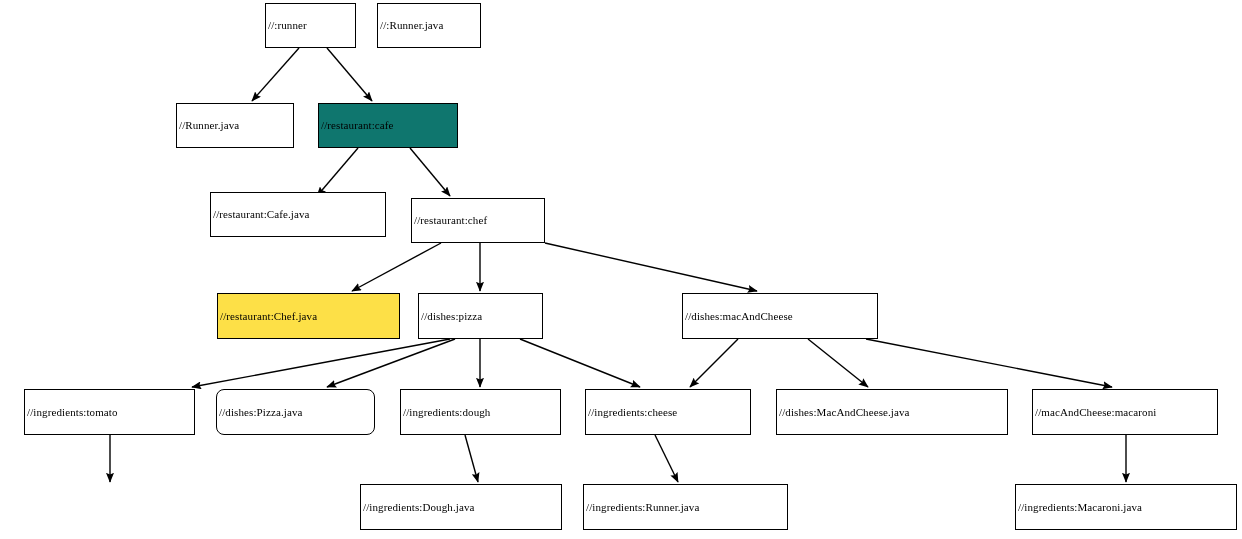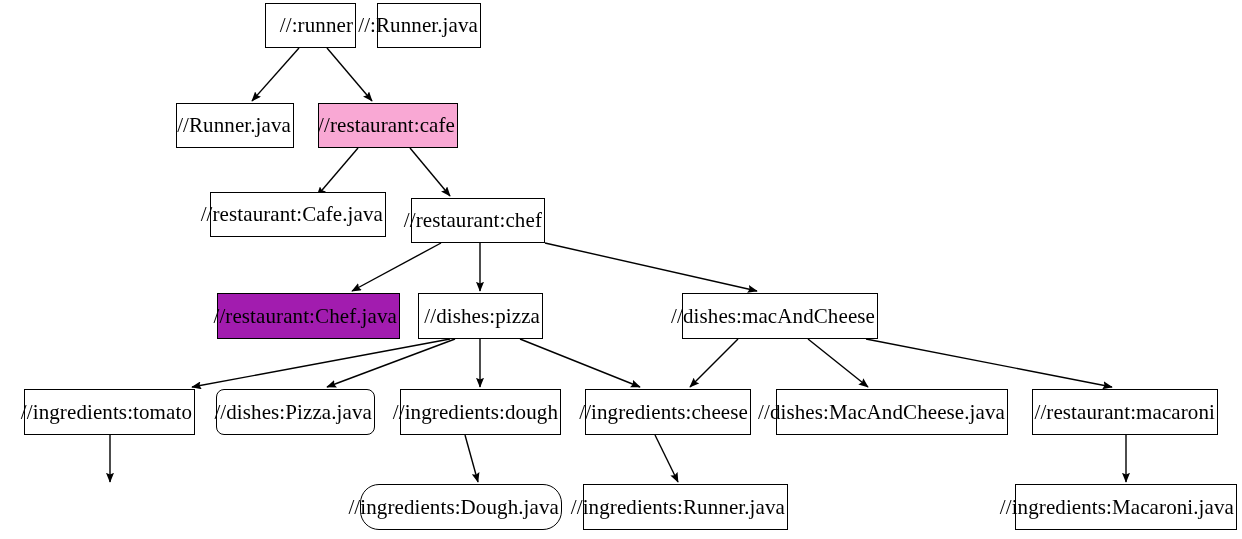--- a/index.html
+++ b/index.html
@@ -30,23 +30,23 @@
     width: 1242px;
     height: 539px;
   }
   .graph-node {
     position: absolute;
     box-sizing: border-box;
     border: 1px solid #000000;
     background: #ffffff;
     display: flex;
     align-items: center;
-    justify-content: flex-end;
+    justify-content: flex-start;
     color: #000000;
-    font-size: 21px;
+    font-size: 11px;
     line-height: 1;
     white-space: nowrap;
     letter-spacing: 0.1px;
   }
   .node-label {
     display: block;
     padding: 0 2px;
   }
 </style>
 </head>
@@ -83,30 +83,30 @@
   <div id="node-layer">
       <div class="graph-node" style="left: 265px; top: 3px; width: 91px; height: 45px; border-color: rgb(0, 0, 0); background: rgb(255, 255, 255);">
         <span class="node-label">//:runner</span>
       </div>
       <div class="graph-node" style="left: 377px; top: 3px; width: 104px; height: 45px; border-color: rgb(0, 0, 0); background: rgb(255, 255, 255);">
         <span class="node-label">//:Runner.java</span>
       </div>
       <div class="graph-node" style="left: 176px; top: 103px; width: 118px; height: 45px; border-color: rgb(0, 0, 0); background: rgb(255, 255, 255);">
         <span class="node-label">//Runner.java</span>
       </div>
-      <div class="graph-node" style="left: 318px; top: 103px; width: 140px; height: 45px; border-color: rgb(0, 0, 0); background: #f9a8d4;">
+      <div class="graph-node" style="left: 318px; top: 103px; width: 140px; height: 45px; border-color: rgb(0, 0, 0); background: #0f766e;">
         <span class="node-label">//restaurant:cafe</span>
       </div>
       <div class="graph-node" style="left: 210px; top: 192px; width: 176px; height: 45px; border-color: rgb(0, 0, 0); background: rgb(255, 255, 255);">
         <span class="node-label">//restaurant:Cafe.java</span>
       </div>
       <div class="graph-node" style="left: 411px; top: 198px; width: 134px; height: 45px; border-color: rgb(0, 0, 0); background: rgb(255, 255, 255);">
         <span class="node-label">//restaurant:chef</span>
       </div>
-      <div class="graph-node" style="left: 217px; top: 293px; width: 183px; height: 46px; border-color: rgb(0, 0, 0); background: #a21caf; padding-left: 25px;">
+      <div class="graph-node" style="left: 217px; top: 293px; width: 183px; height: 46px; border-color: rgb(0, 0, 0); background: #fde047;">
         <span class="node-label">//restaurant:Chef.java</span>
       </div>
       <div class="graph-node" style="left: 418px; top: 293px; width: 125px; height: 46px; border-color: rgb(0, 0, 0); background: rgb(255, 255, 255);">
         <span class="node-label">//dishes:pizza</span>
       </div>
       <div class="graph-node" style="left: 682px; top: 293px; width: 196px; height: 46px; border-color: rgb(0, 0, 0); background: rgb(255, 255, 255);">
         <span class="node-label">//dishes:macAndCheese</span>
       </div>
       <div class="graph-node" style="left: 24px; top: 389px; width: 171px; height: 46px; border-color: rgb(0, 0, 0); background: rgb(255, 255, 255);">
         <span class="node-label">//ingredients:tomato</span>
@@ -117,23 +117,23 @@
       <div class="graph-node" style="left: 400px; top: 389px; width: 161px; height: 46px; border-color: rgb(0, 0, 0); background: rgb(255, 255, 255);">
         <span class="node-label">//ingredients:dough</span>
       </div>
       <div class="graph-node" style="left: 585px; top: 389px; width: 166px; height: 46px; border-color: rgb(0, 0, 0); background: rgb(255, 255, 255);">
         <span class="node-label">//ingredients:cheese</span>
       </div>
       <div class="graph-node" style="left: 776px; top: 389px; width: 232px; height: 46px; border-color: rgb(0, 0, 0); background: rgb(255, 255, 255);">
         <span class="node-label">//dishes:MacAndCheese.java</span>
       </div>
       <div class="graph-node" style="left: 1032px; top: 389px; width: 186px; height: 46px; border-color: rgb(0, 0, 0); background: rgb(255, 255, 255);">
-        <span class="node-label">//restaurant:macaroni</span>
+        <span class="node-label">//macAndCheese:macaroni</span>
       </div>
-      <div class="graph-node" style="left: 360px; top: 484px; width: 202px; height: 46px; border-color: rgb(0, 0, 0); background: rgb(255, 255, 255); border-radius: 19px;">
+      <div class="graph-node" style="left: 360px; top: 484px; width: 202px; height: 46px; border-color: rgb(0, 0, 0); background: rgb(255, 255, 255);">
         <span class="node-label">//ingredients:Dough.java</span>
       </div>
       <div class="graph-node" style="left: 583px; top: 484px; width: 205px; height: 46px; border-color: rgb(0, 0, 0); background: rgb(255, 255, 255);">
         <span class="node-label">//ingredients:Runner.java</span>
       </div>
       <div class="graph-node" style="left: 1015px; top: 484px; width: 222px; height: 46px; border-color: rgb(0, 0, 0); background: rgb(255, 255, 255);">
         <span class="node-label">//ingredients:Macaroni.java</span>
       </div>
     </div>
 </div>

